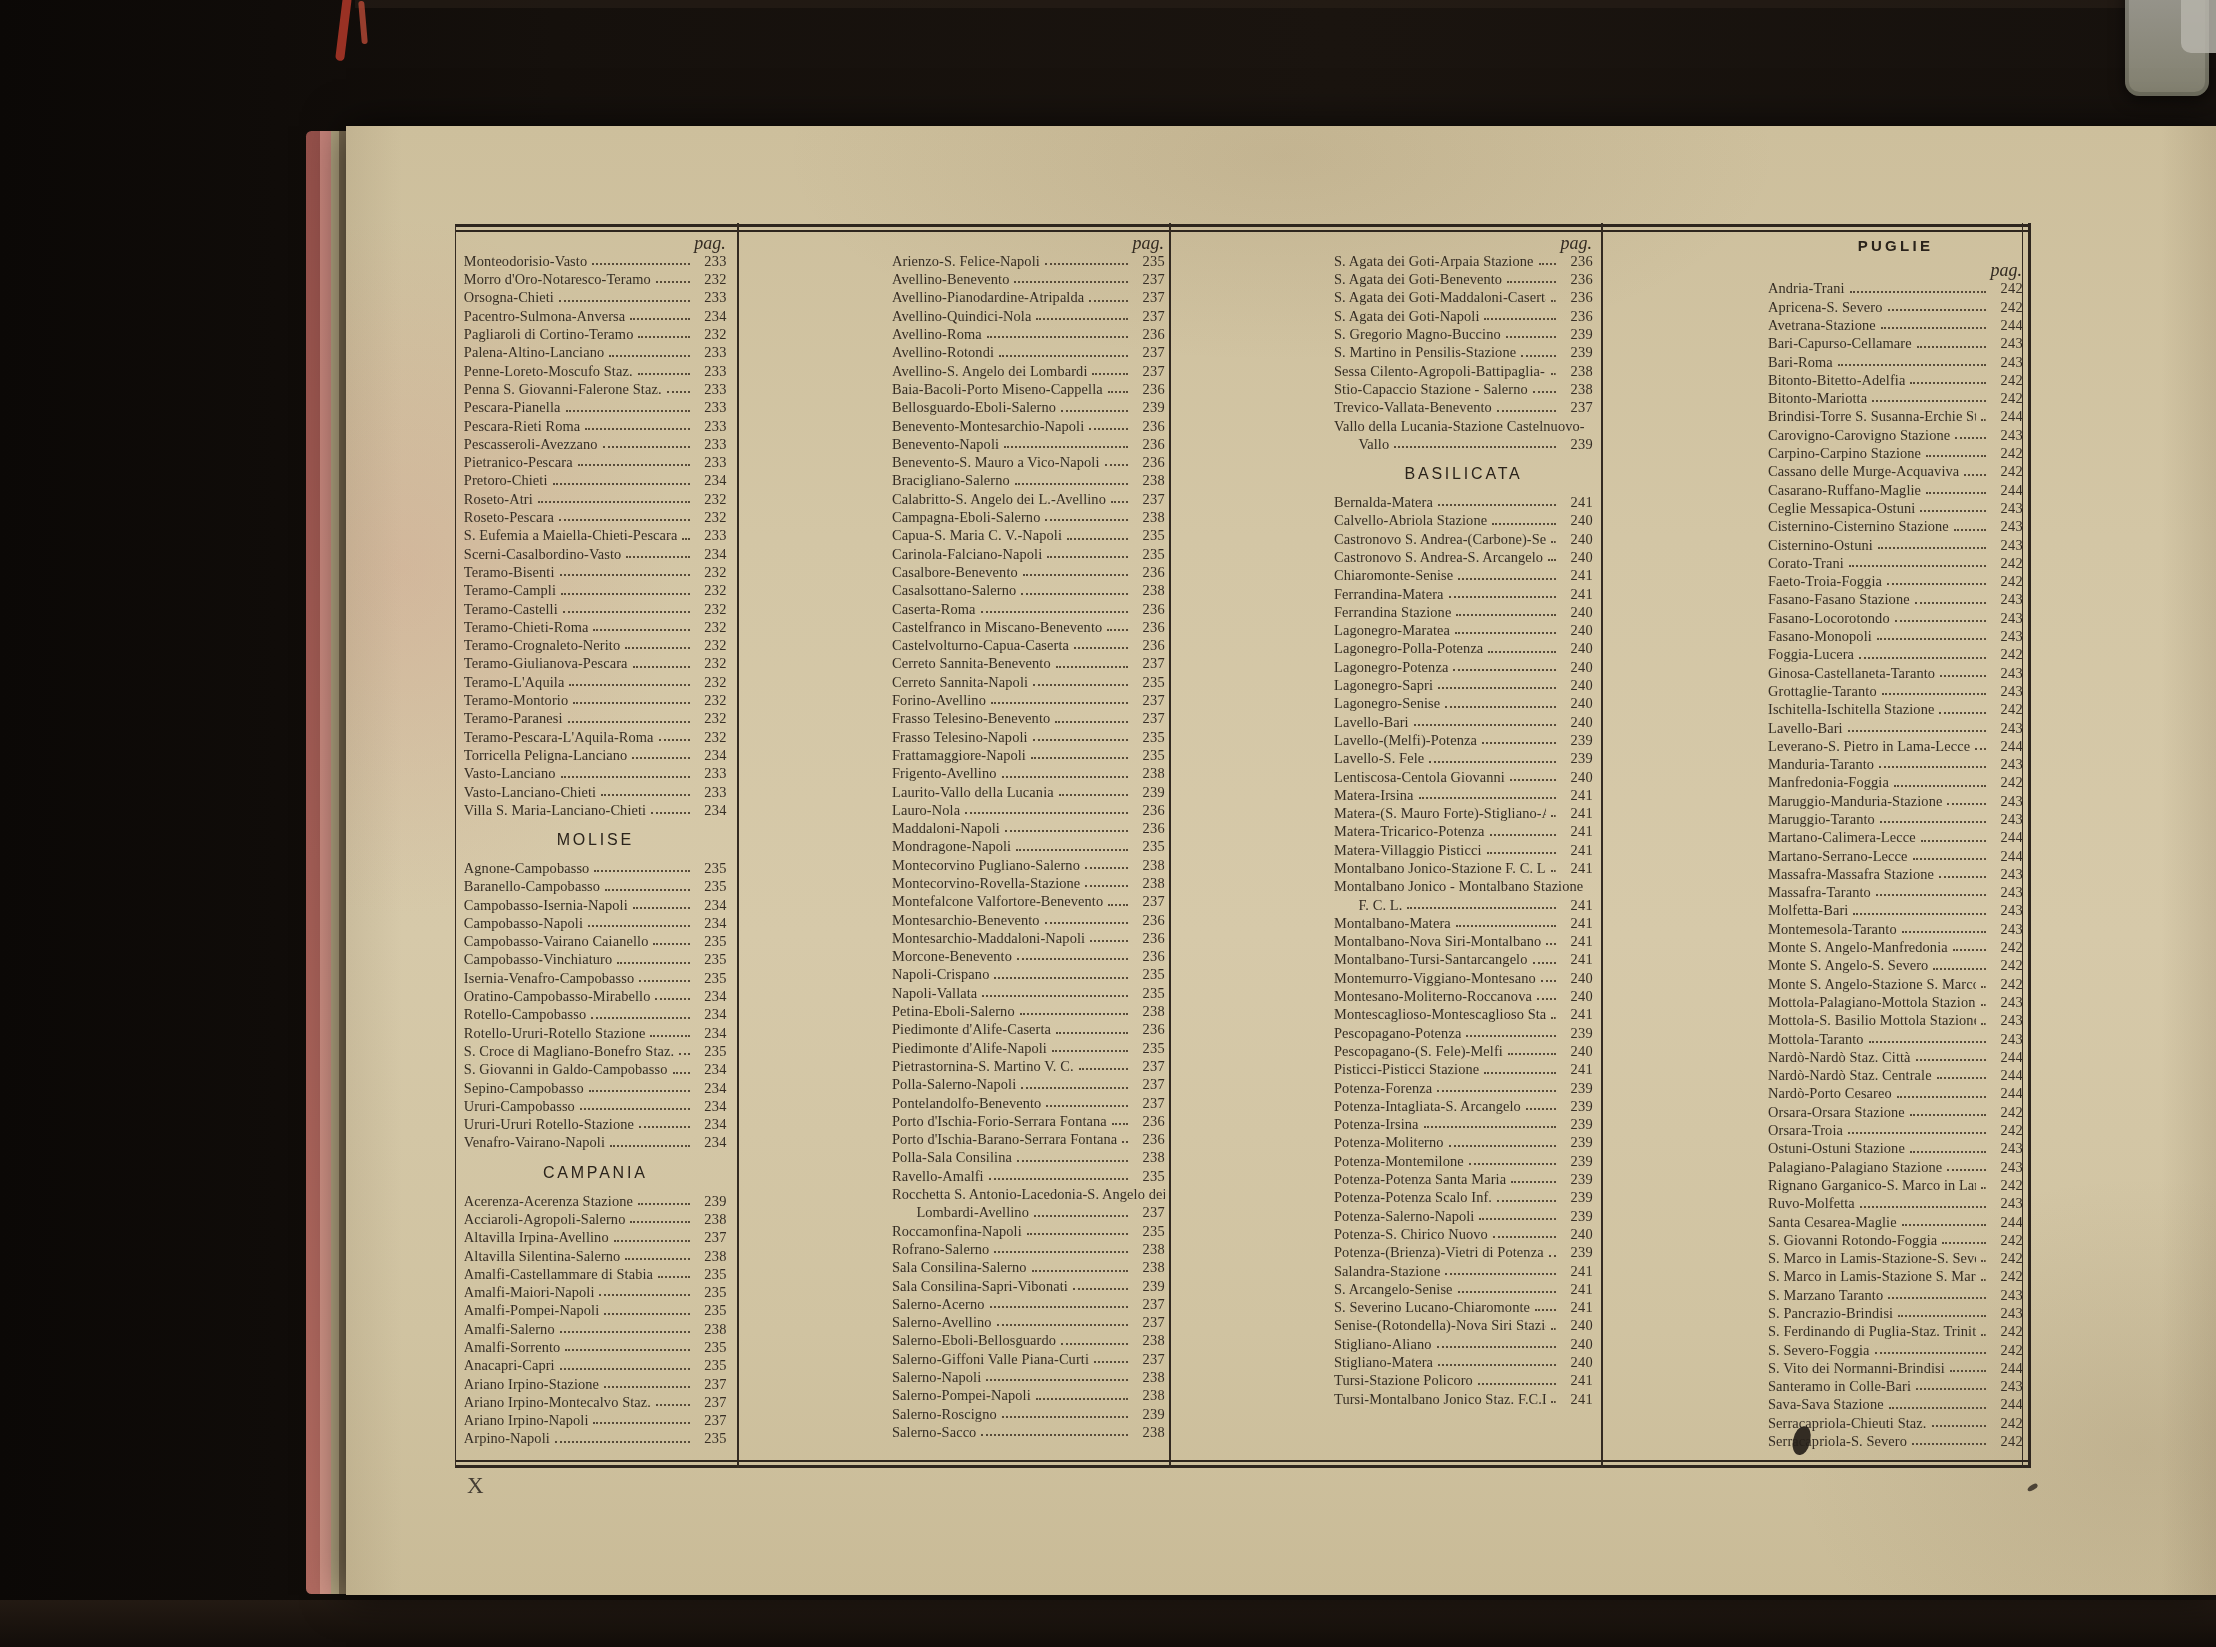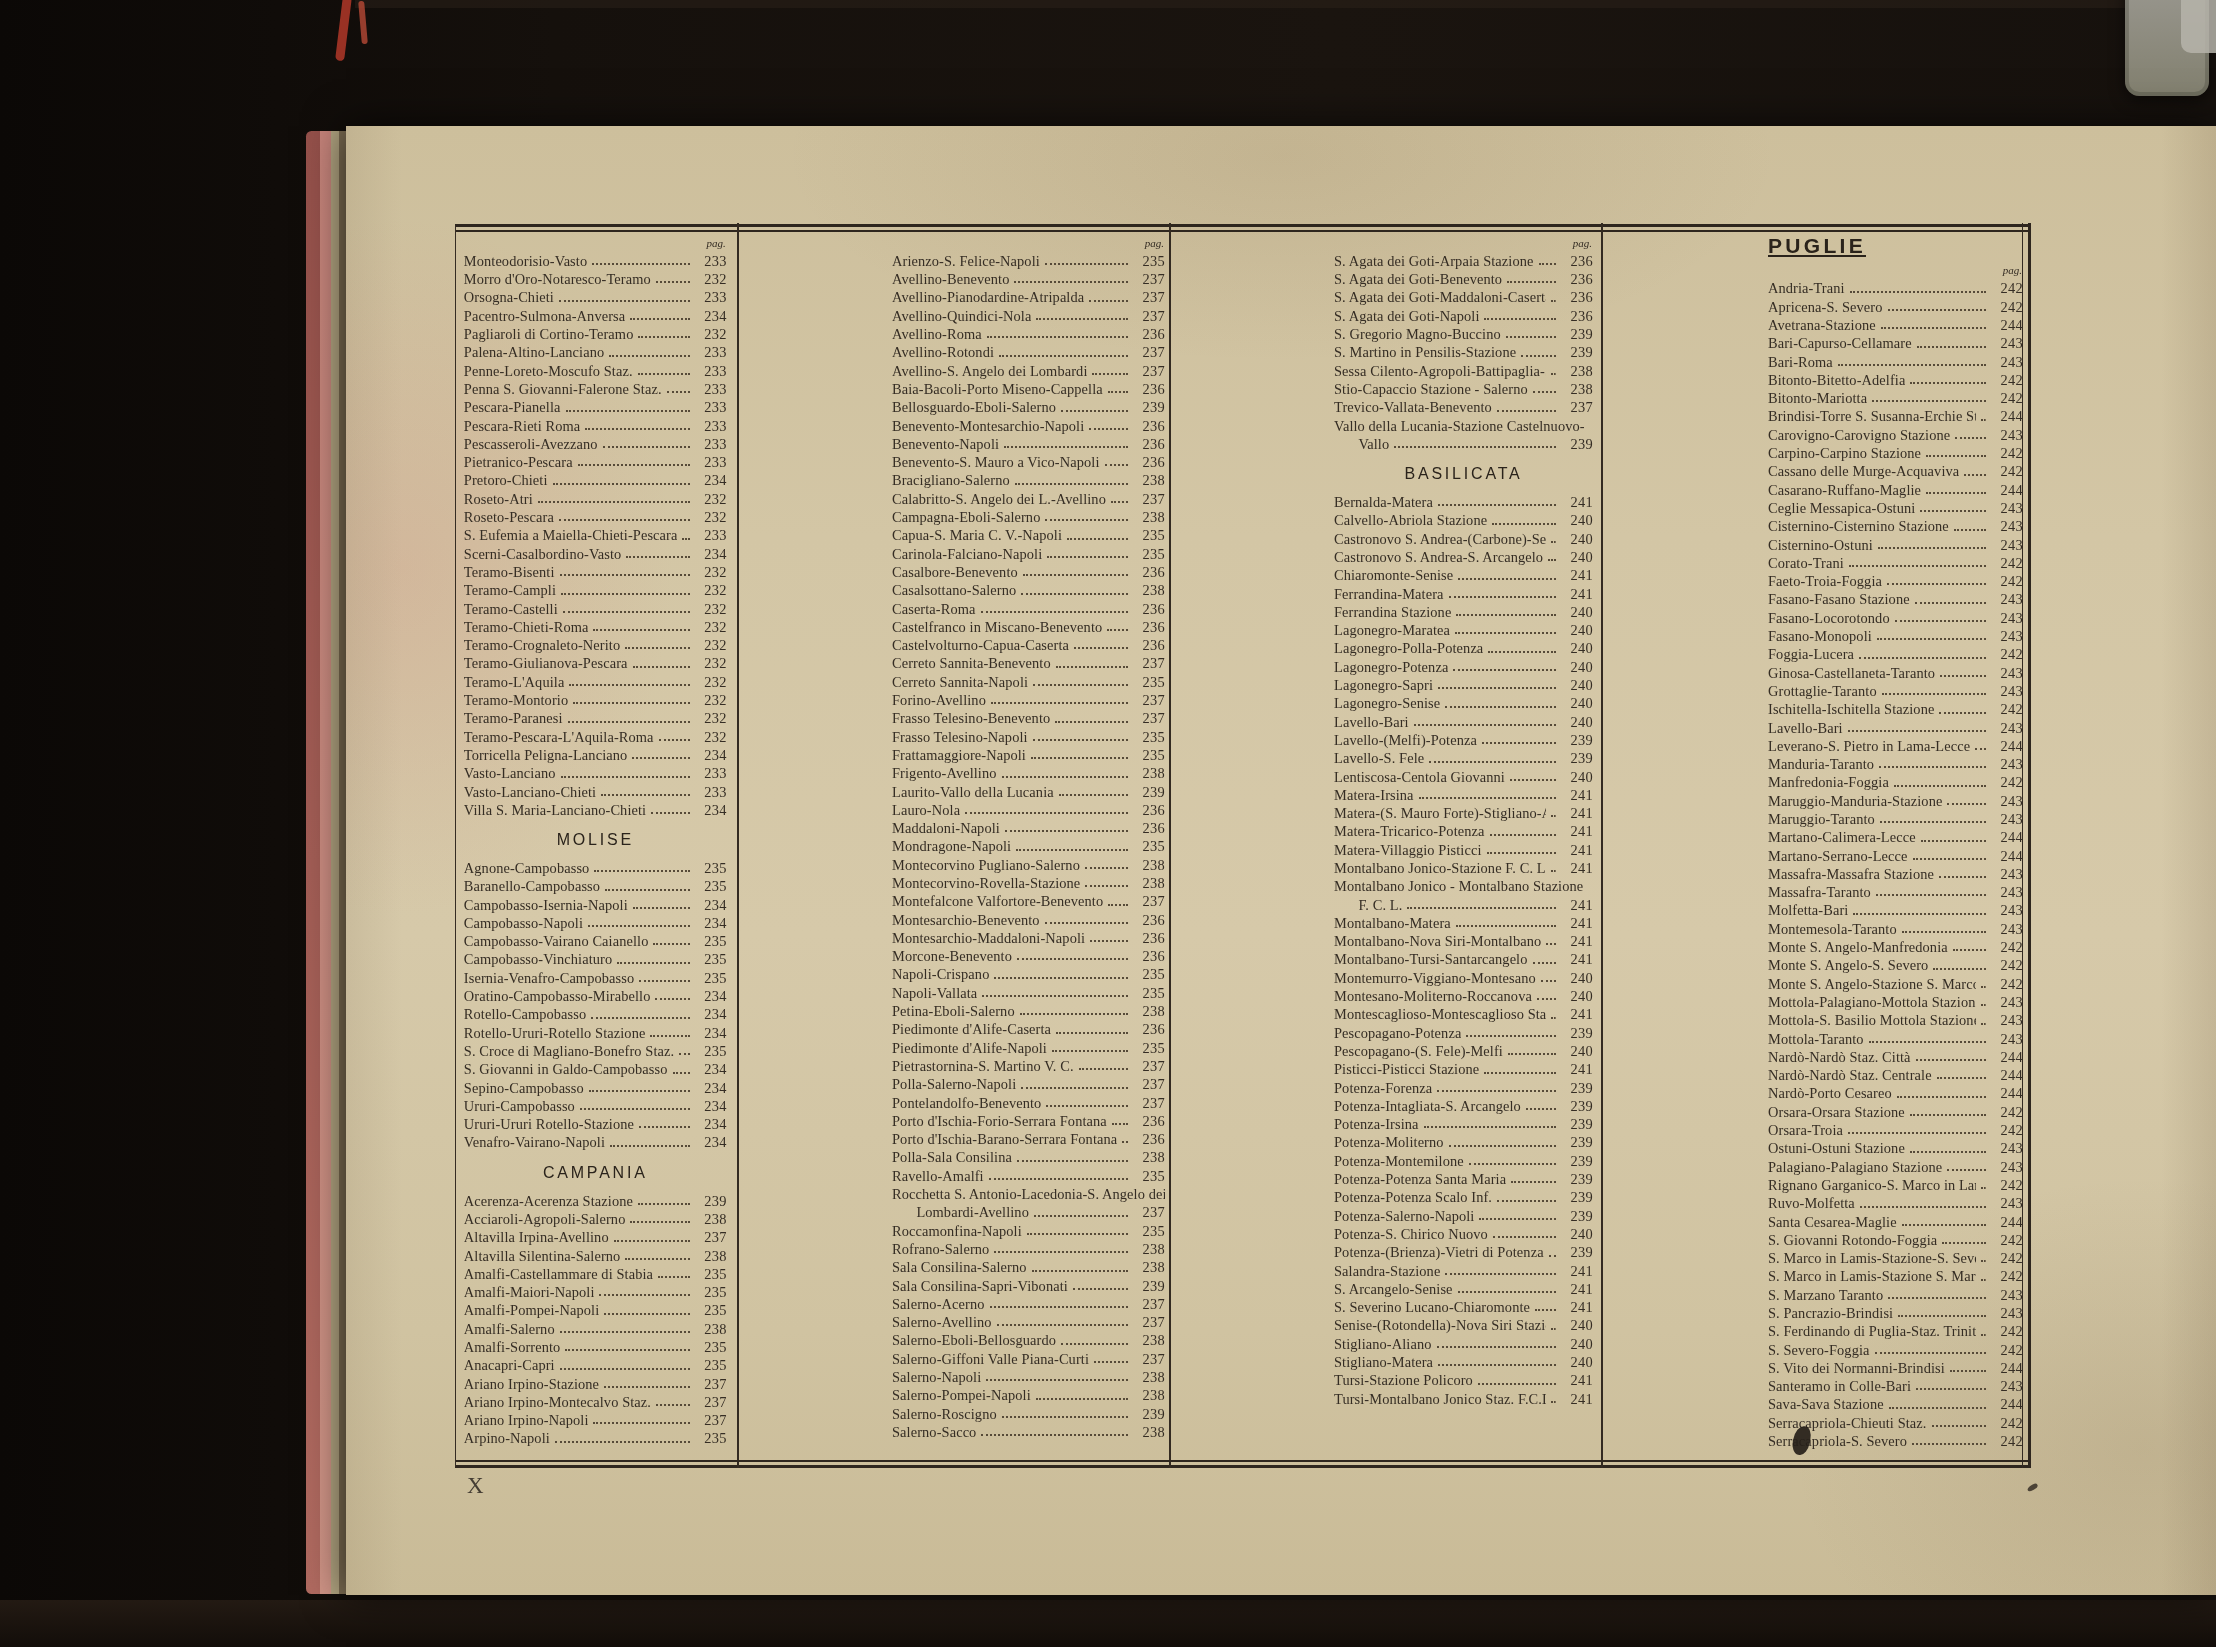--- a/index.html
+++ b/index.html
@@ -45,25 +45,25 @@
   .vsep{position:absolute;top:-3.9px;bottom:-3.3px;width:1.7px;background:#332a21;}
   .vsep-1{left:281px;} .vsep-2{left:713px;} .vsep-3{left:1145px;}
   .redge-a{position:absolute;top:-3.9px;bottom:-3.3px;right:7.8px;width:1.7px;background:#332a21;}
   .redge-b{position:absolute;top:-3.9px;bottom:-3.3px;right:0;width:2.8px;background:#2e261e;}
   
   .col{position:absolute;top:6.6px;bottom:5.5px;overflow:hidden;}
   .col-0{left:7.8px;width:263px;}
   .col-1{left:436px;width:273px;}
   .col-2{left:878px;width:259px;}
   .col-3{left:1312px;width:255px;}
-  .pag-row{text-align:right;font-style:italic;font-size:11px;line-height:18.3px;height:18.3px;color:#332b22;padding-right:1.1px;}
+  .pag-row{text-align:right;font-style:italic;font-size:18px;line-height:18.3px;height:18.3px;color:#332b22;padding-right:1.1px;}
   .sec-h{text-align:center;font-family:"Liberation Sans",sans-serif;font-weight:normal;font-size:16px;
     letter-spacing:2.8px;color:#2a231b;line-height:20px;margin:11px 0 8.9px;}
-  .top-h{text-align:left;font-family:"Liberation Sans",sans-serif;font-weight:bold;font-size:21px;
-    letter-spacing:3.3px;color:#2a231b;line-height:22px;margin:1.1px 0 4.4px;text-decoration:underline;}
+  .top-h{text-align:center;font-family:"Liberation Sans",sans-serif;font-weight:bold;font-size:15px;
+    letter-spacing:3.3px;color:#2a231b;line-height:22px;margin:1.1px 0 4.4px;}
   .row{display:flex;align-items:flex-end;height:18.3px;font-size:14.4px;color:#352d24;white-space:nowrap;}
   .row .nm{flex:0 1 auto;min-width:0;overflow:hidden;line-height:18.3px;letter-spacing:0.1px;}
   .row .nm.ind{padding-left:24.4px;}
   .row .leader{flex:1 1 5.5px;min-width:5.5px;border-bottom:2.2px dotted #564a38;margin:0 5px 5px 5px;height:0;}
   .row .pg{flex:0 0 32px;text-align:right;line-height:18.3px;letter-spacing:0.3px;}
   .row.cont .nm{flex:1 1 auto;font-family:Liberation Serif, serif;}
   
   .folio{position:absolute;left:121px;top:1348px;font-size:23px;color:#453e34;line-height:24.4px;}
   .blot{position:absolute;left:1447px;top:1300px;width:16.6px;height:29px;background:#262019;
     border-radius:58% 42% 52% 48%;transform:rotate(10deg);opacity:.92;}

